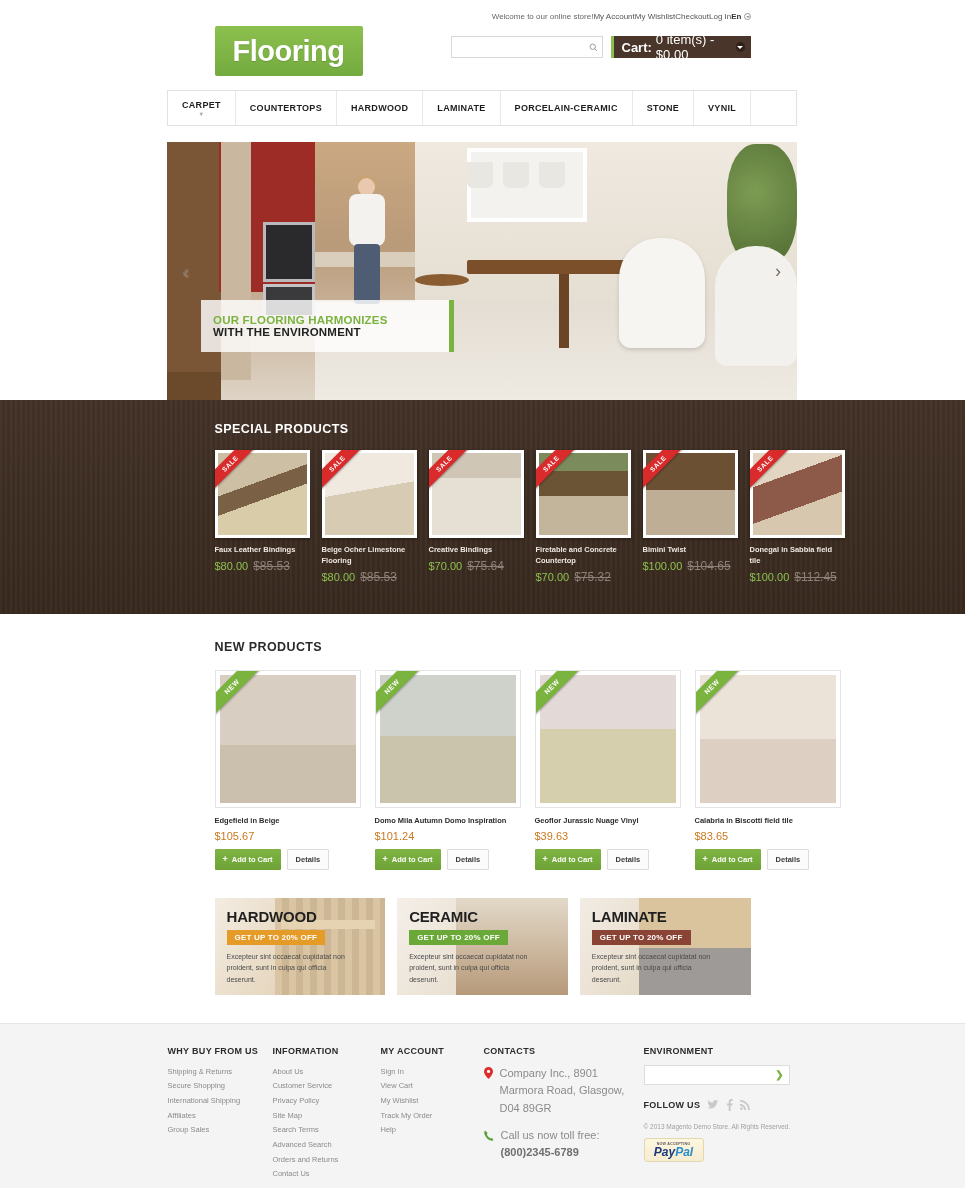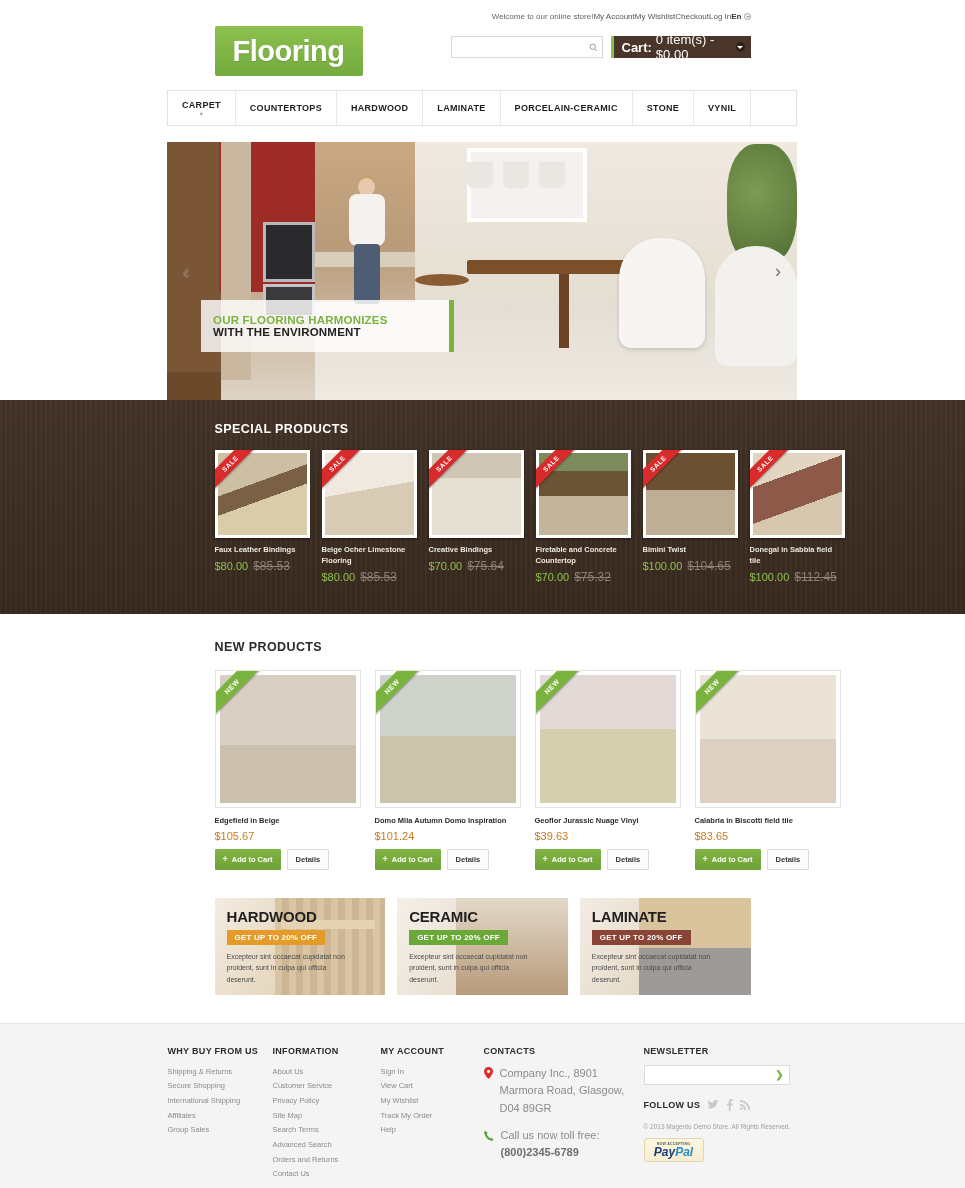--- a/index.html
+++ b/index.html
@@ -593,21 +593,21 @@
           <span class="phone-ic">
             <svg width="10" height="11" viewBox="0 0 10 11">
                 <path d="M1 0.6C0.3 1.6 0 2.9 0.6 4.4c0.9 2.4 3 4.9 5.4 5.9C7.5 10.9 8.8 10.6 9.6 10l-2-2.3-1.4 0.7C5 7.6 3.4 6 2.8 4.6L3.6 3 1 0.6z" fill="#5aa03a"></path>
               </svg>
           </span>
           <span class="txt"><span>Call us now toll free:</span> <b>(800)2345-6789</b></span>
         </div>
       </div>
 
       <div class="fcol c-news">
-        <div class="fcol-h">NEWSLETTER</div>
+        <div class="fcol-h">ENVIRONMENT</div>
         <div class="news-input">
           <input type="text" placeholder="" style="">
           <span class="news-go">❯</span>
         </div>
         <div class="follow">
           <span class="lbl">FOLLOW US</span>
           <span class="soc">
             <svg width="12" height="10" viewBox="0 0 14 12">
                 <path d="M14 1.4c-.5.2-1 .4-1.6.5.6-.4 1-.9 1.2-1.6-.5.3-1.1.6-1.8.7C11.3.4 10.6 0 9.8 0 8.3 0 7.1 1.2 7.1 2.7c0 .2 0 .4.1.6C4.9 3.2 2.6 2 1.1.2.9.6.8 1 .8 1.5c0 .9.5 1.7 1.2 2.2-.4 0-.9-.1-1.2-.3 0 1.3.9 2.4 2.1 2.6-.2.1-.5.1-.7.1-.2 0-.3 0-.5-.1.3 1.1 1.3 1.8 2.5 1.9-.9.7-2 1.1-3.3 1.1H0c1.2.8 2.6 1.2 4.1 1.2 5 0 7.7-4.1 7.7-7.7v-.3c.5-.4 1-.9 1.3-1.4z" fill="#c9c9c9"></path>
               </svg>

